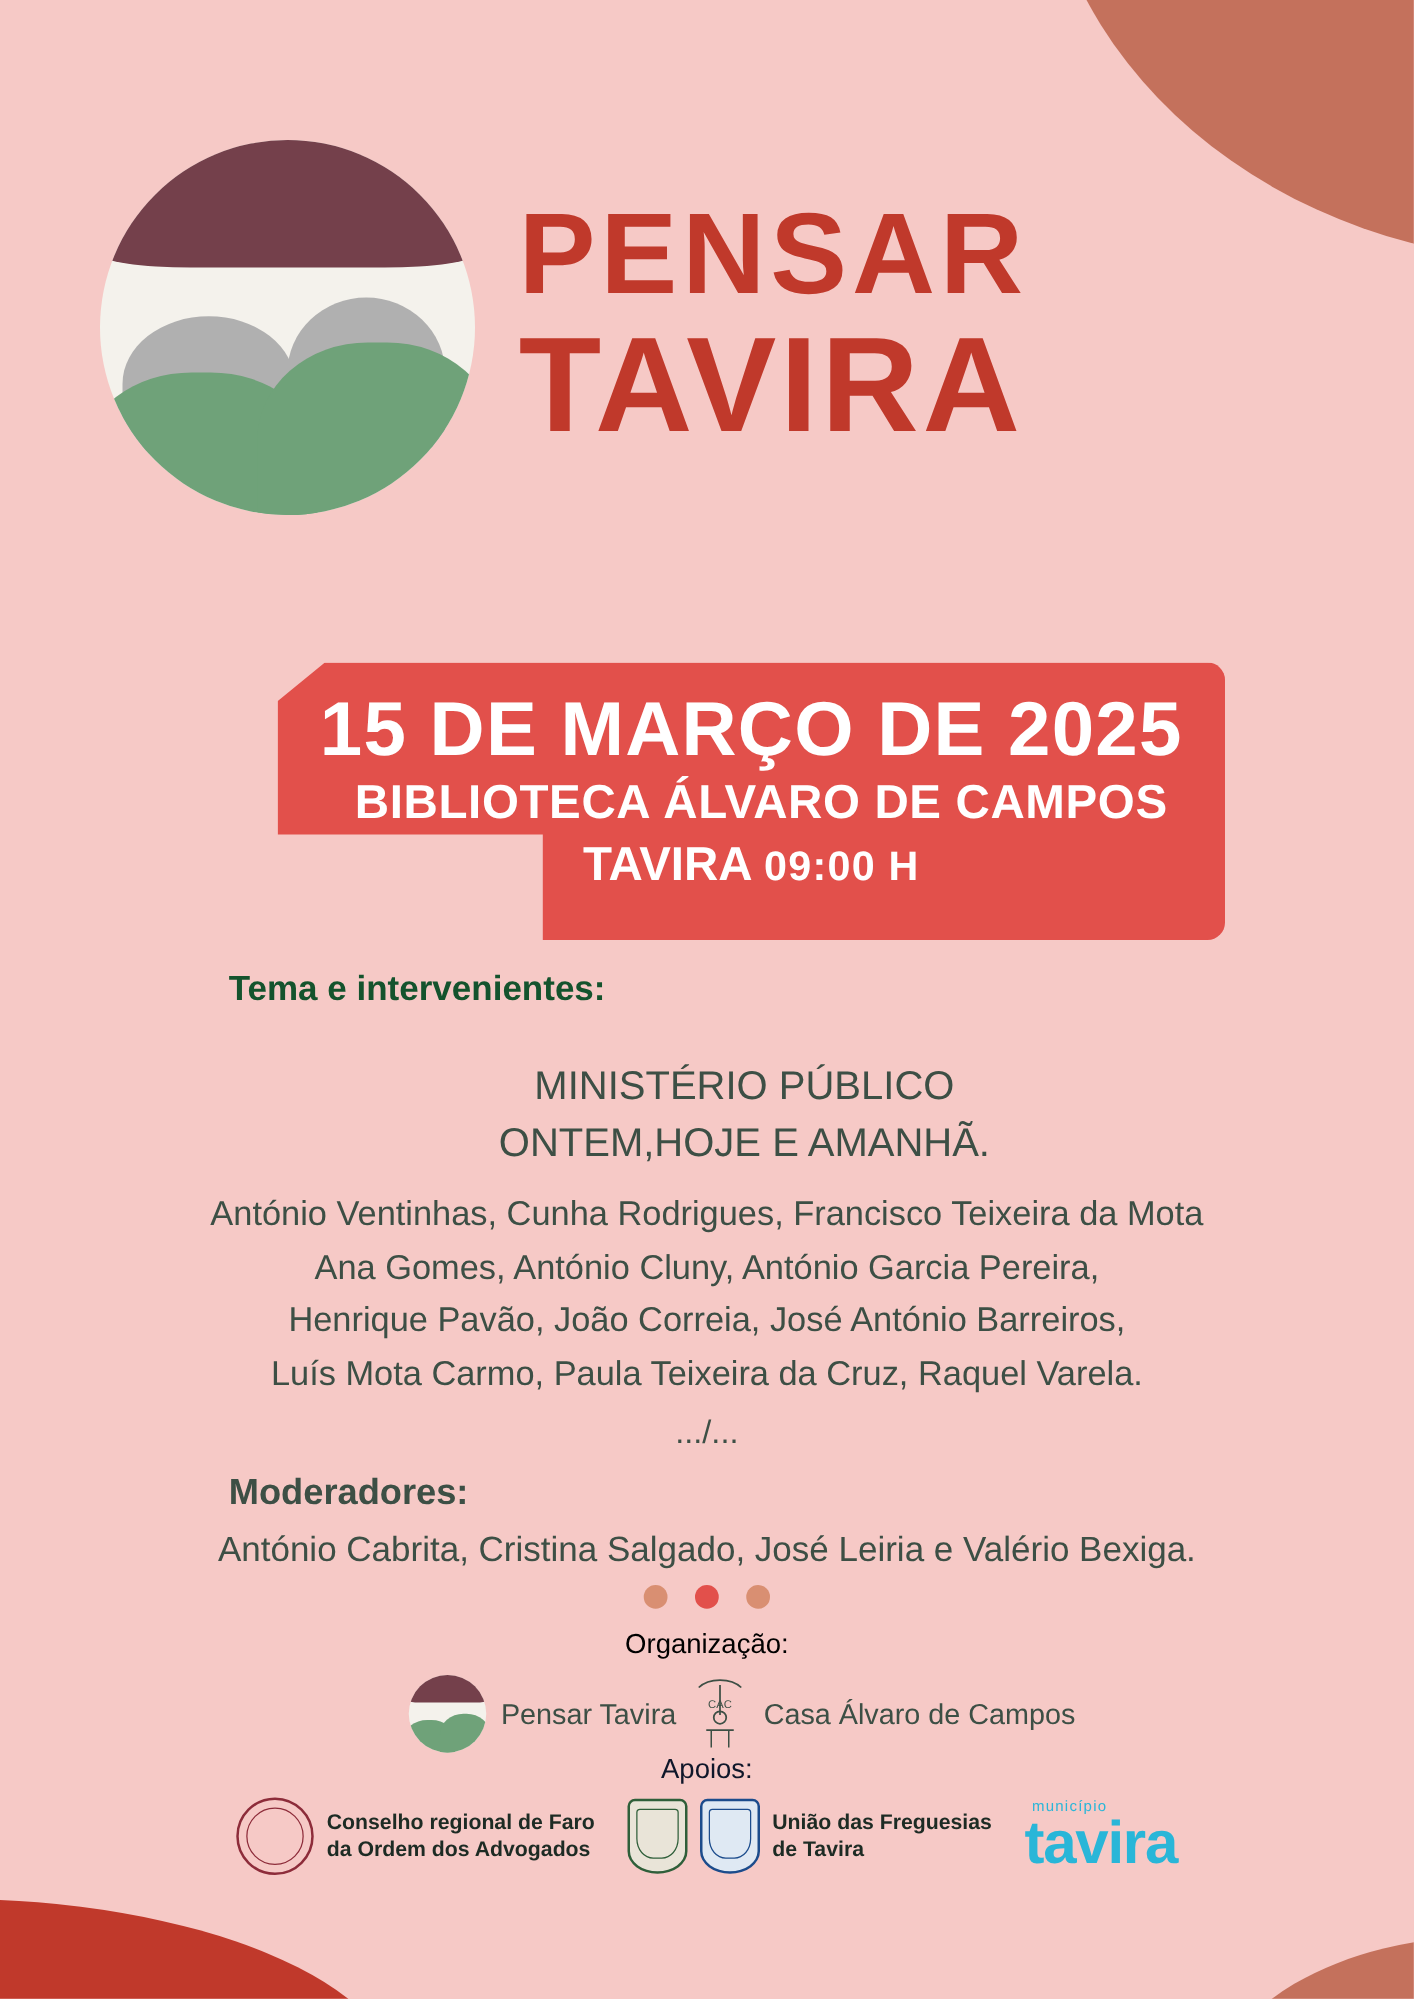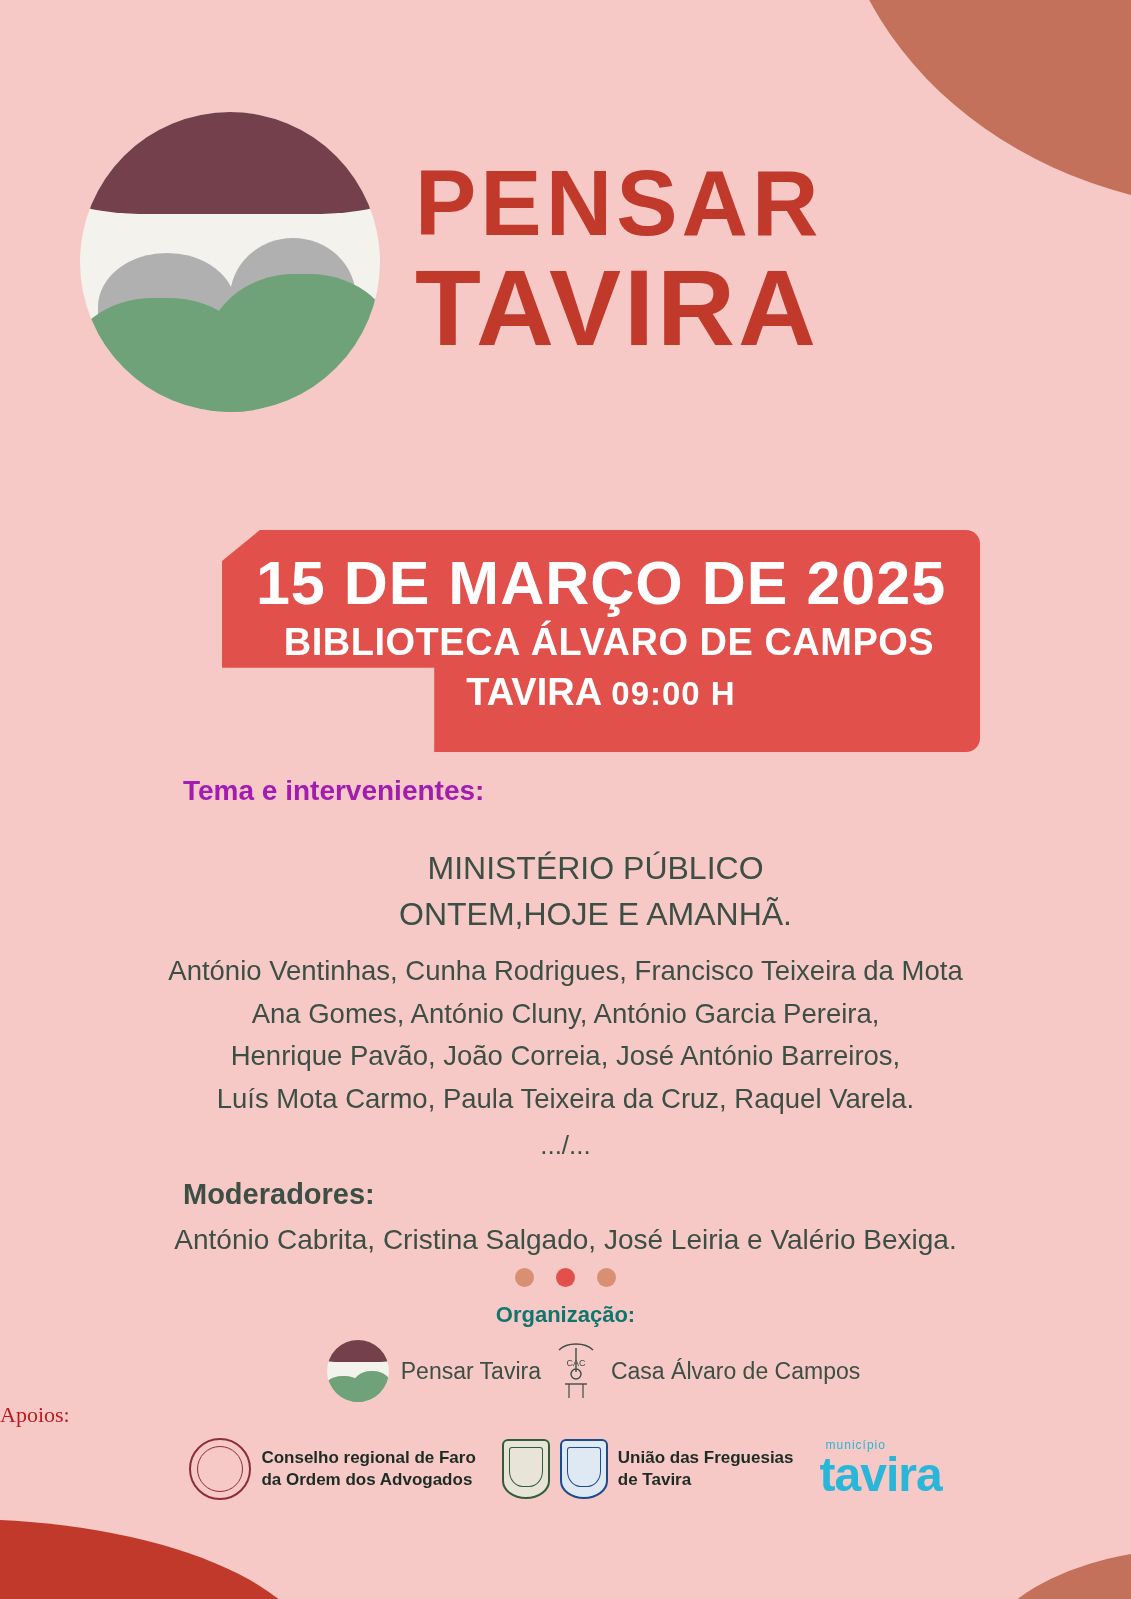--- a/index.html
+++ b/index.html
@@ -183,21 +183,21 @@
     letter-spacing: 1px;
   }
 
   
   .tema-label {
     position: absolute;
     top: 775px;
     left: 183px;
     font-size: 28px;
     font-weight: bold;
-    color: #a21caf;
+    color: #14532d;
   }
   .theme {
     position: absolute;
     top: 845px;
     left: 0;
     width: 100%;
     text-align: center;
     color: #3d4f45;
     font-size: 32px;
     line-height: 1.45;
@@ -258,22 +258,21 @@
   .dot.c { background: #d98f72; }
 
   
   .org-label {
     position: absolute;
     top: 1302px;
     left: 0;
     width: 100%;
     text-align: center;
     font-size: 22px;
-    color: #0f766e;
-    font-weight: bold;
+    color: #000000;
   }
   .org-row {
     position: absolute;
     top: 1338px;
     left: 0;
     width: 100%;
     display: flex;
     justify-content: center;
     align-items: center;
     gap: 12px;
@@ -299,23 +298,23 @@
     height: 66px;
     flex: 0 0 auto;
   }
 
   
   .apoios-label {
     position: absolute;
     top: 1402px;
     left: 0;
     width: 100%;
+    text-align: center;
     font-size: 22px;
-    color: #b91c1c;
-    font-family: Liberation Serif, serif;
+    color: #0f172a;
   }
   .apoios-row {
     position: absolute;
     top: 1438px;
     left: 0;
     width: 100%;
     display: flex;
     justify-content: center;
     align-items: center;
     gap: 26px;

